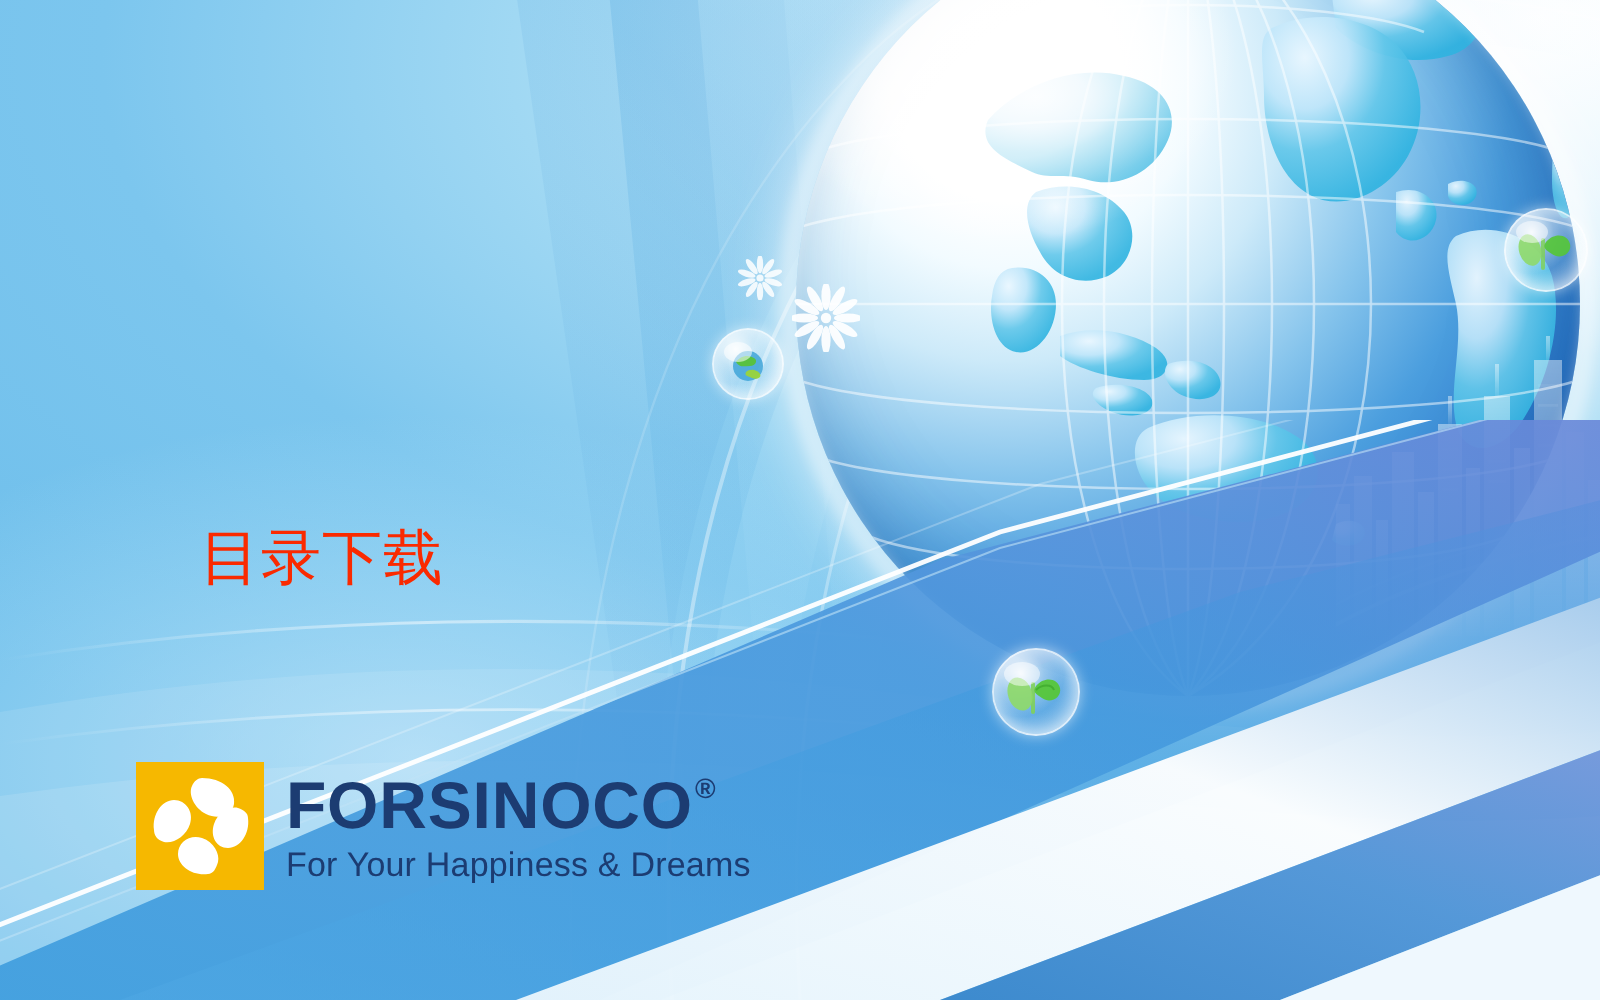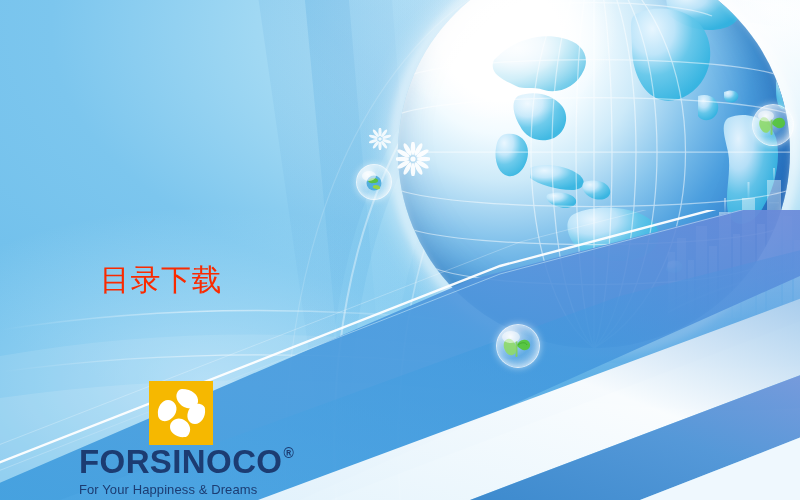--- a/index.html
+++ b/index.html
@@ -81,39 +81,39 @@
     color:#fa2a00;
     font-family:"DejaVu Sans","Liberation Sans",sans-serif;
     font-size:30px;line-height:1.52;
     white-space:pre;
     letter-spacing:.5px;
   }
   #headline .l1{display:block;}
   #headline .l2{display:block;margin-left:14px;}
 
   
-  #logo{position:absolute;left:68px;top:381px;display:flex;align-items:center;flex-direction:column;}
+  #logo{position:absolute;left:68px;top:381px;display:flex;align-items:center;}
   #logo-mark{
     width:64px;height:64px;background:#f6b800;
     position:relative;flex:0 0 auto;
   }
   #logo-mark svg{display:block;}
   #logo-text{margin-left:11px;}
   #logo-wordmark{
     display:flex;align-items:flex-start;
     color:#1c3c72;
     font-family:"Liberation Sans",sans-serif;
     font-weight:bold;font-size:33px;line-height:1;
     letter-spacing:.4px;
   }
   #logo-reg{font-size:14px;line-height:1;margin-left:1px;margin-top:1px;}
   #logo-tagline{
     color:#1c3c72;
     font-family:"Liberation Sans",sans-serif;
-    font-size:13px;line-height:1;margin-top:5px;letter-spacing:.1px;
+    font-size:17px;line-height:1;margin-top:5px;letter-spacing:.1px;
   }
 </style>
 </head>
 <body>
 
 <div id="stage">
 
   <div class="layer" id="bg-base"></div>
   <div class="layer" id="bg-glow-tr"></div>
   <div class="layer" id="bg-glow-ll"></div>

